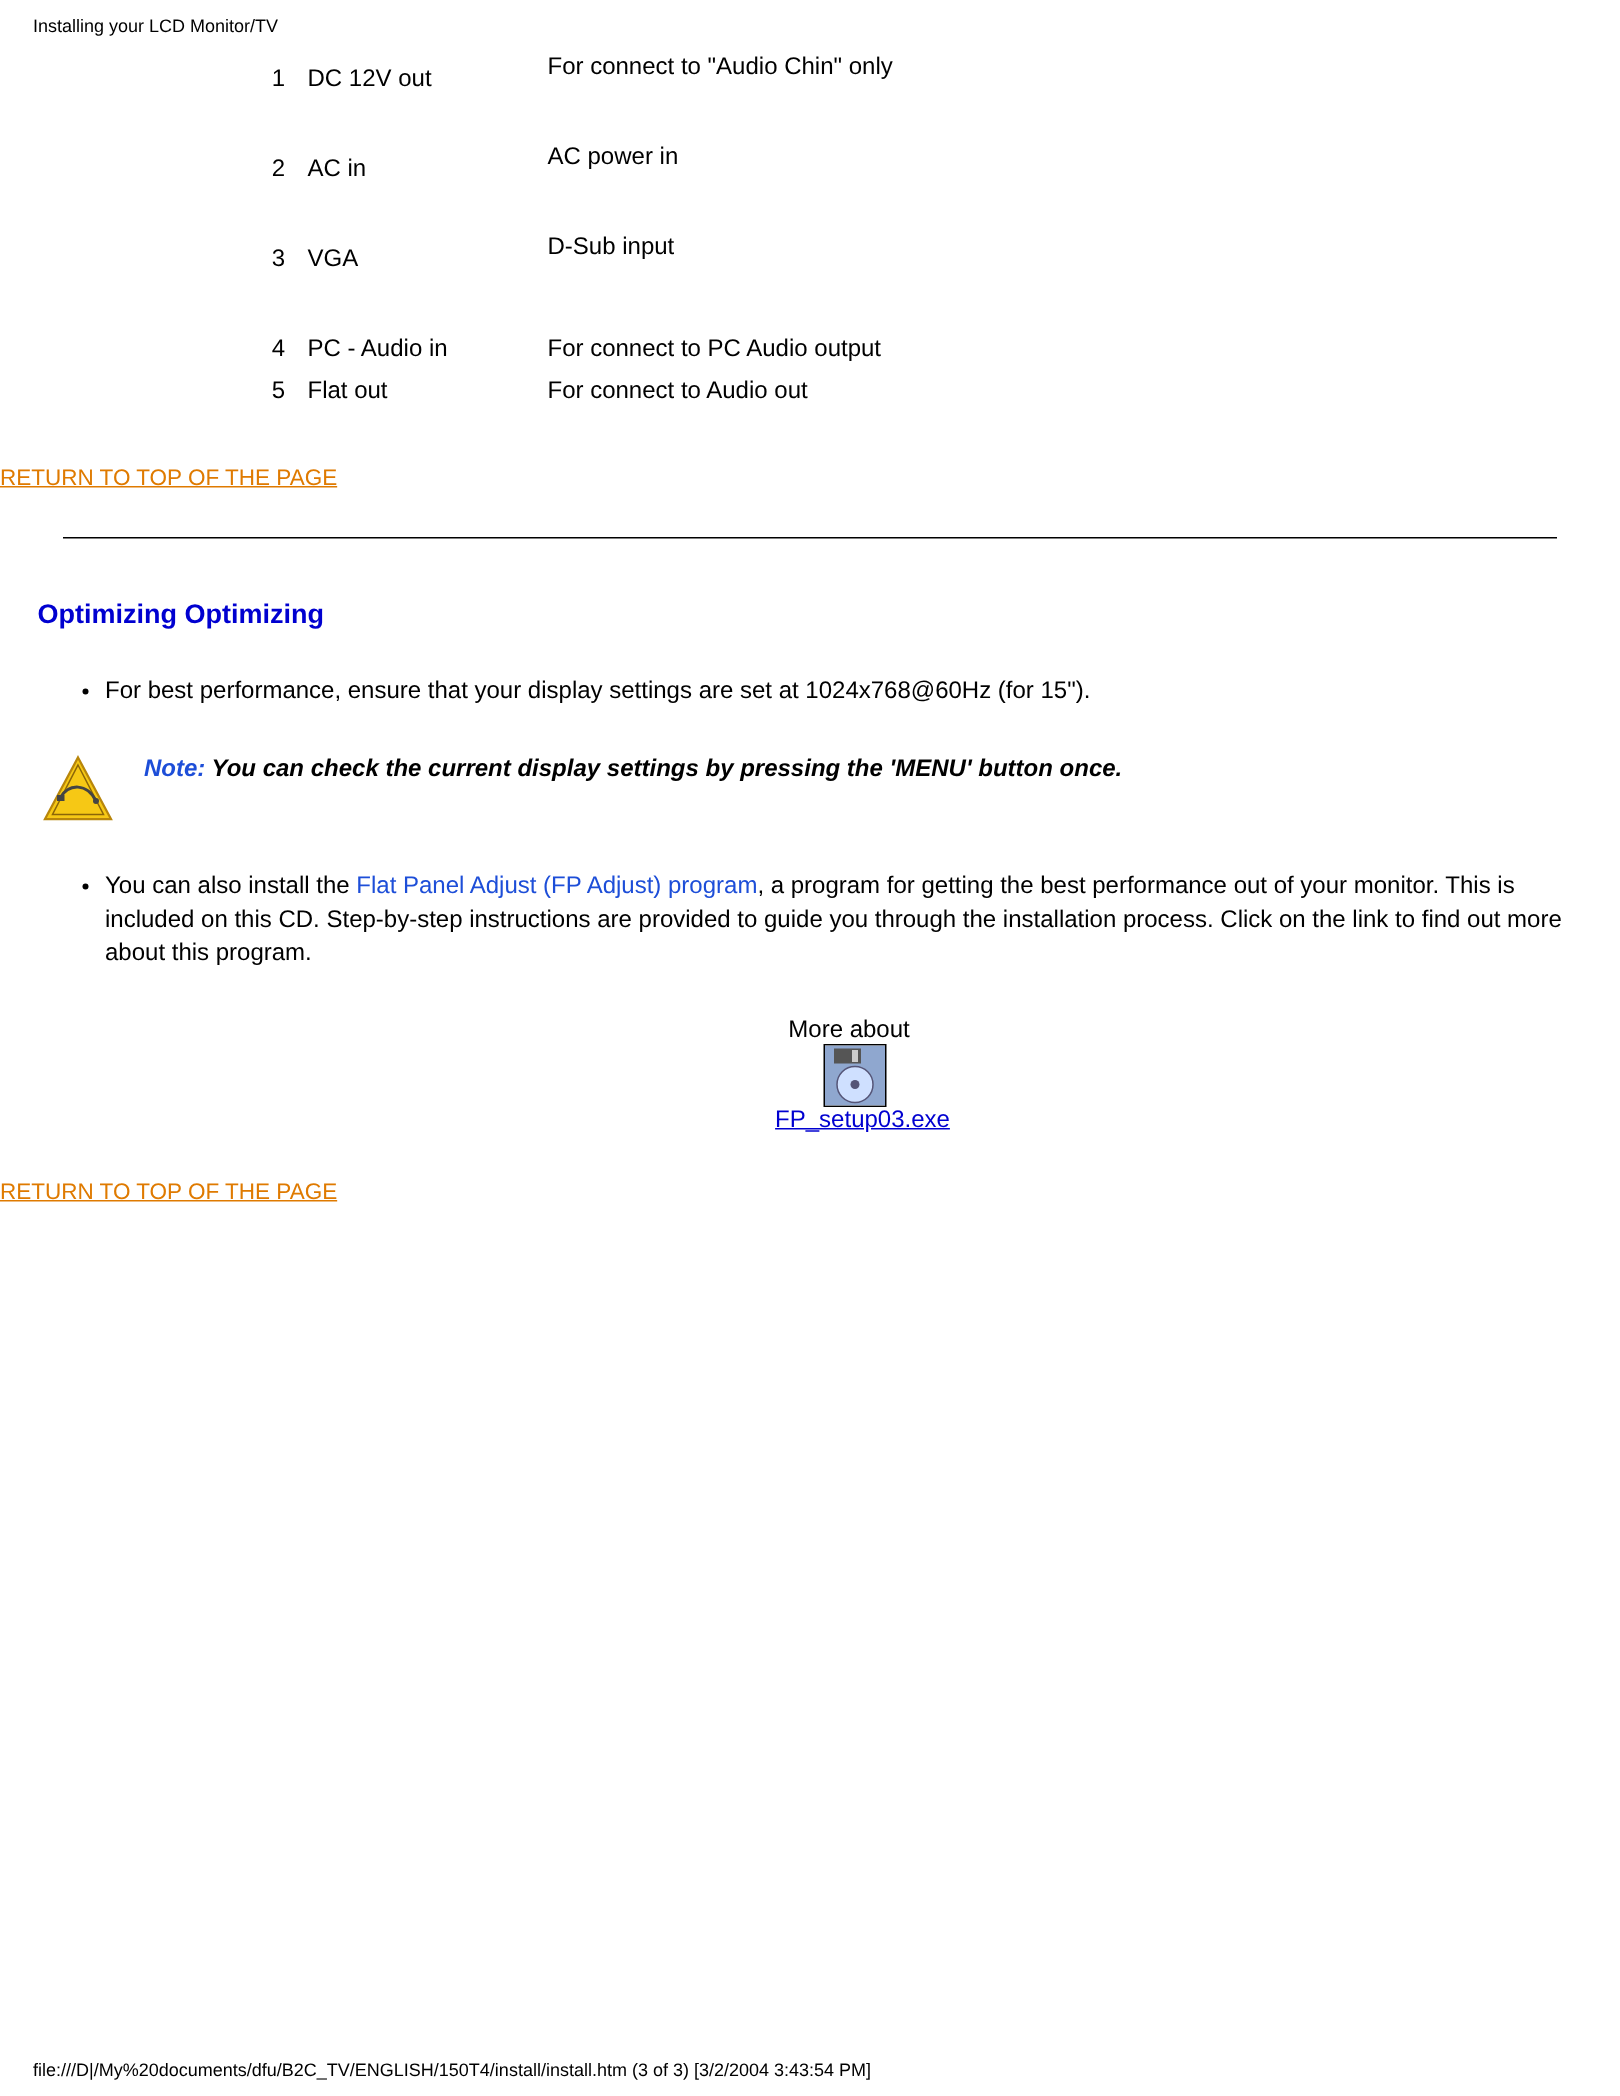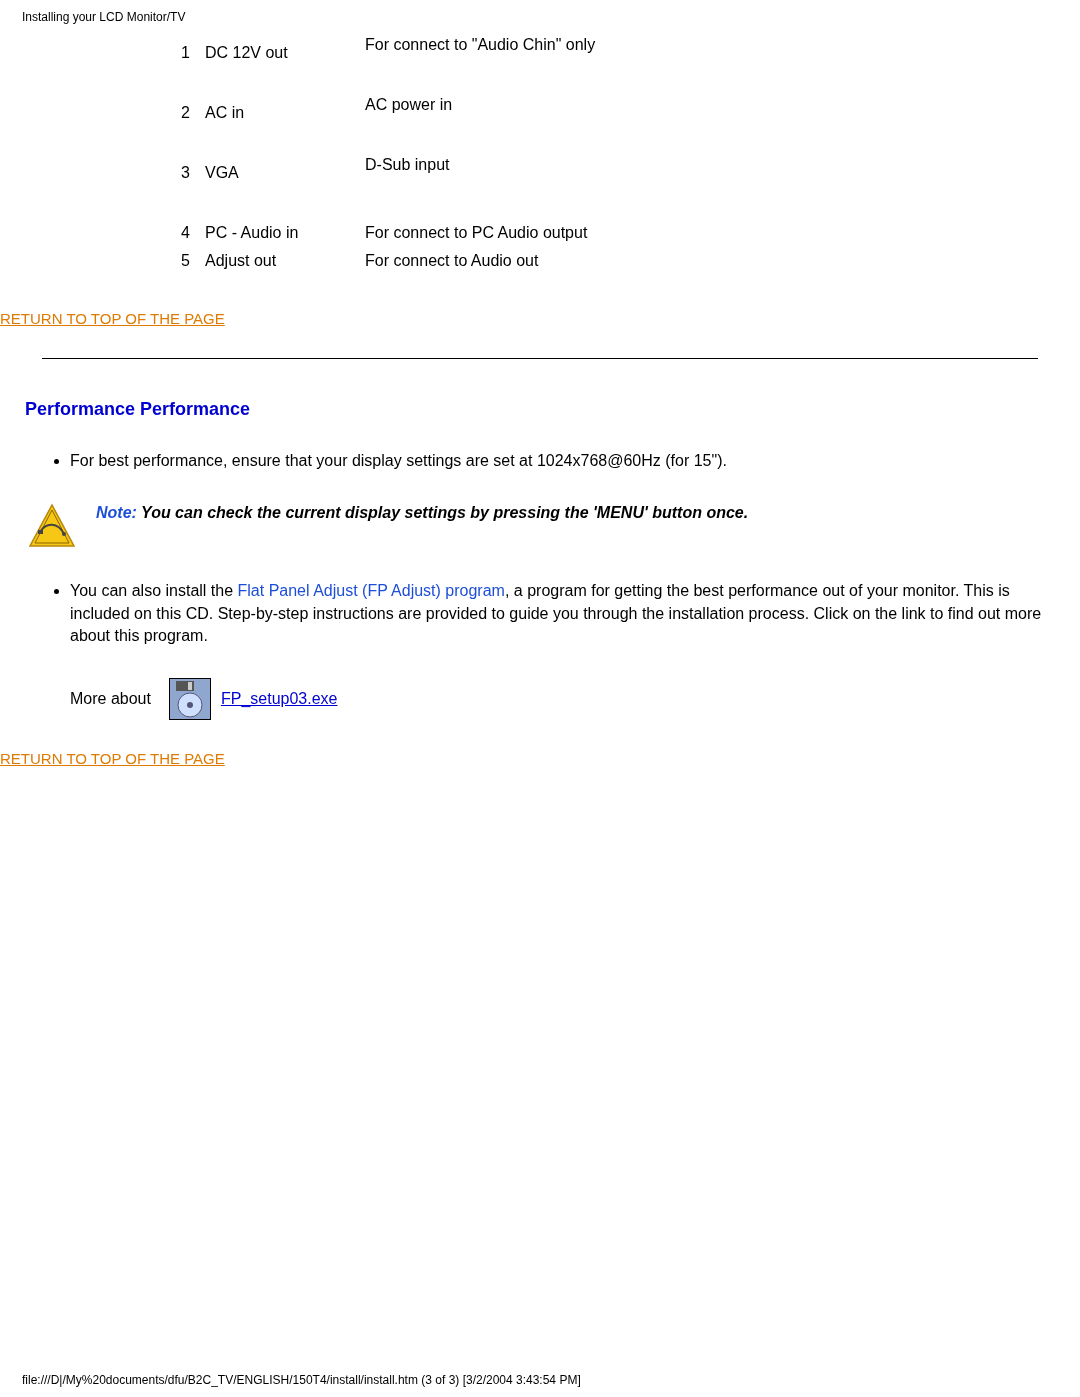--- a/index.html
+++ b/index.html
@@ -83,20 +83,21 @@
     }
     .note-red { color: #1d4ed8; }
     .blue-link { color: #1d4ed8; text-decoration: none; }
     .blue-link-u { color: #0000D0; text-decoration: underline; }
     .more-about {
       display: flex;
       align-items: center;
       margin-left: 70px;
       margin-top: 20px;
       margin-bottom: 10px;
+      flex-direction: column;
     }
     .more-about-label { margin-right: 18px; }
     .disk-icon {
       width: 40px;
       height: 40px;
       border: 1px solid #000;
       margin-right: 10px;
       flex-shrink: 0;
     }
     .footer {
@@ -127,32 +128,32 @@
     <div class="col-label">VGA</div>
     <div class="col-desc align-shift">D-Sub input</div>
   </div>
   <div class="conn-row tight">
     <div class="col-num">4</div>
     <div class="col-label">PC - Audio in</div>
     <div class="col-desc">For connect to PC Audio output</div>
   </div>
   <div class="conn-row tight">
     <div class="col-num">5</div>
-    <div class="col-label">Adjust out</div>
+    <div class="col-label">Flat out</div>
     <div class="col-desc">For connect to Audio out</div>
   </div>
 </div>
 
 <div class="return-link">
   <a href="#">RETURN TO TOP OF THE PAGE</a>
 </div>
 
 <hr>
 
-<div class="section-title">Performance Performance</div>
+<div class="section-title">Optimizing Optimizing</div>
 
 <ul class="bullets">
   <li>For best performance, ensure that your display settings are set at 1024x768@60Hz (for 15").</li>
 </ul>
 
 <div class="note-row">
   <svg class="warn-icon" viewBox="0 0 48 48">
     <polygon points="24,3 46,44 2,44" fill="#F6C815" stroke="#B8860B" stroke-width="1.5"></polygon>
     <polygon points="24,8 41,41 7,41" fill="none" stroke="#8B6508" stroke-width="1"></polygon>
     <path d="M12 30 C18 20, 30 20, 36 32" stroke="#444" stroke-width="2" fill="none"></path>

